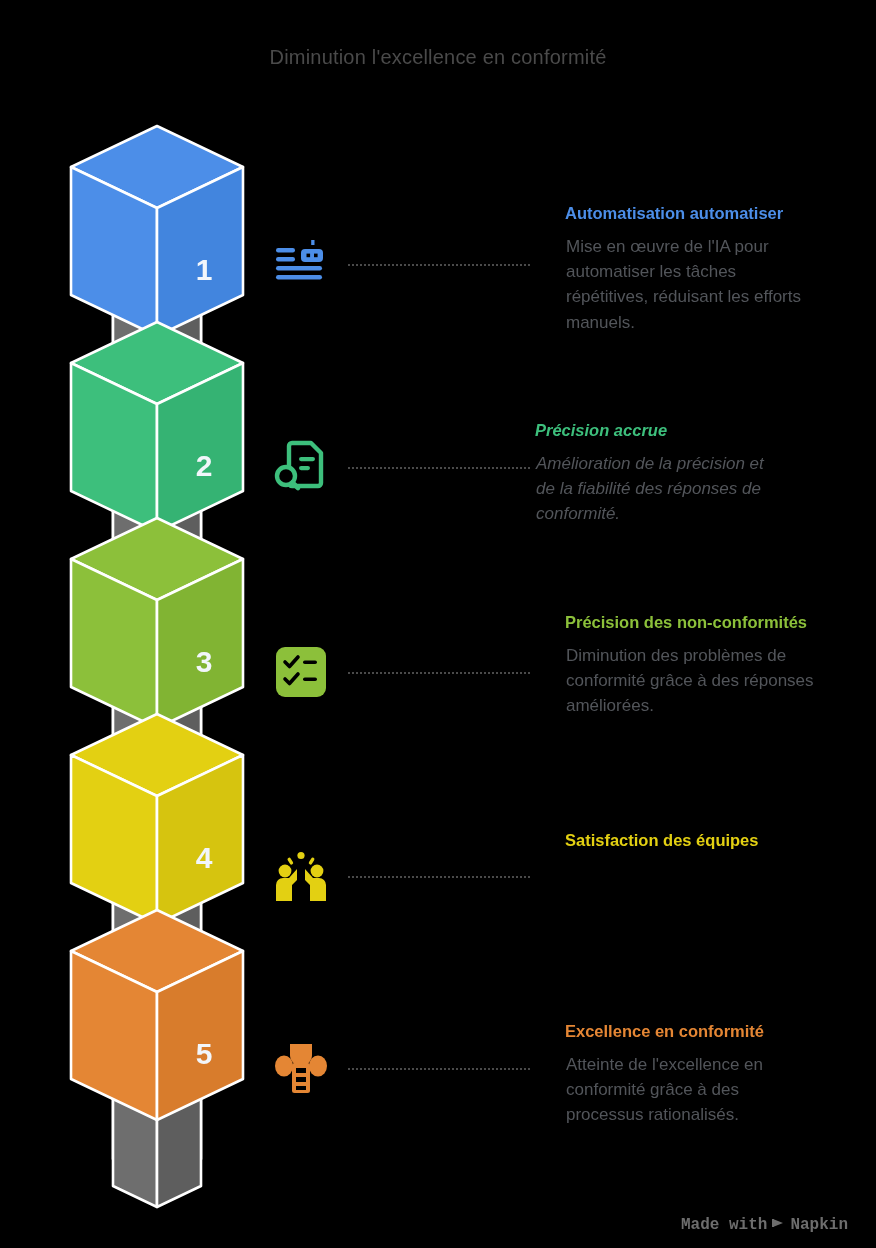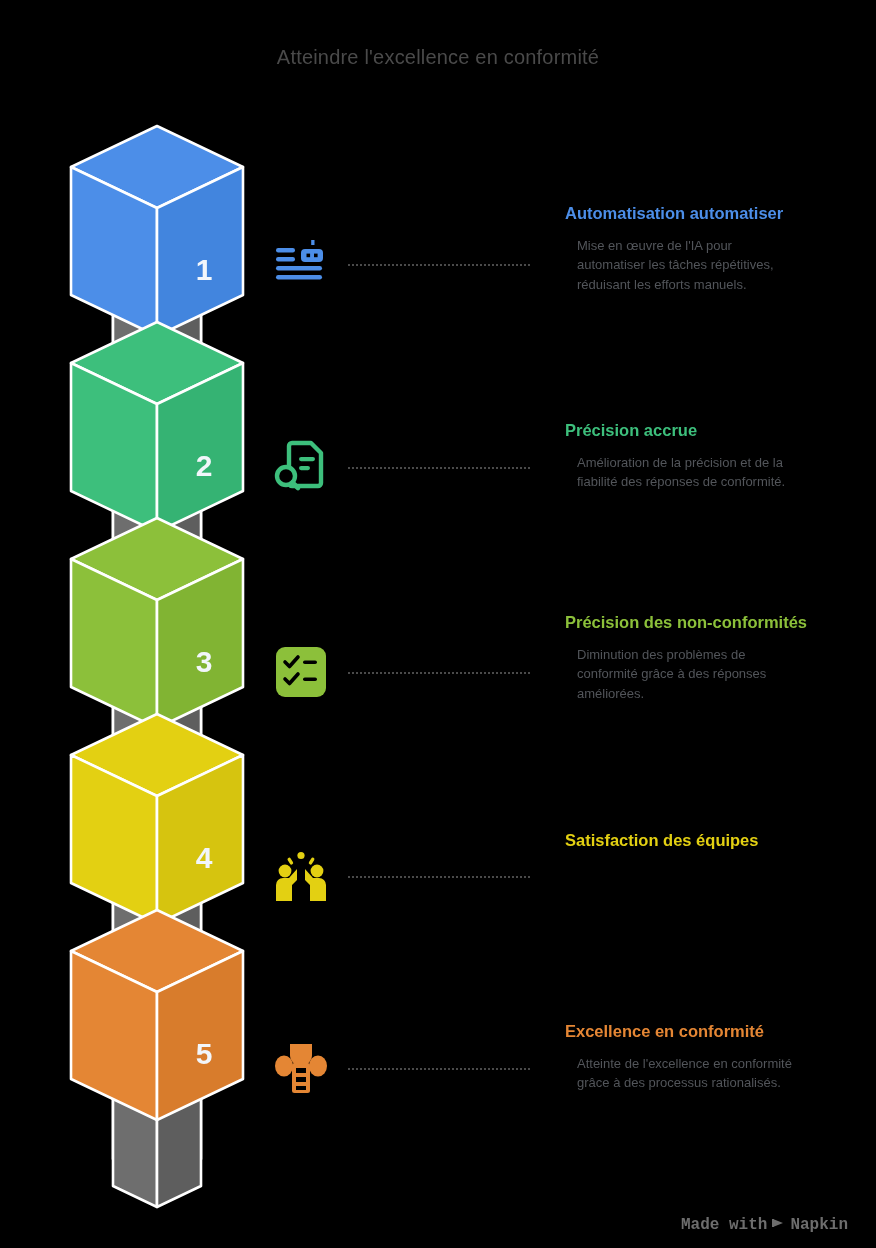--- a/index.html
+++ b/index.html
@@ -19,32 +19,32 @@
   }
   .icon-wrap{position:absolute; width:58px; height:58px;}
   .dots{
     position:absolute; height:0; border-top:2px dotted #4a4a4a;
   }
   .txt-block{position:absolute; width:250px;}
   .txt-title{
     font-size:16.5px; font-weight:700; line-height:1.28; margin:0 0 10px 0;
   }
   .txt-desc{
-    font-size:13px; line-height:1.48; color:#52555a; margin:12px; font-weight:400;
+    font-size:17px; line-height:1.48; color:#52555a; margin:1px; font-weight:400;
   }
   #watermark{
     position:absolute; right:28px; bottom:14px; display:flex; align-items:flex-end;
     gap:5px; color:#6d6d6d; font-size:16px; font-weight:700;font-family:Liberation Mono, monospace;
   }
   #watermark .wm-tri{ display:inline-block; }
 </style>
 </head>
 <body>
 
-<div id="page-title">Atteindre l'excellence en conformité</div>
+<div id="page-title">Diminution l'excellence en conformité</div>
 
 <svg id="stack-svg" viewBox="0 0 876 1248" xmlns="http://www.w3.org/2000/svg">
     <g>
       <g>
         <polygon points="157,187 201,166 157,145 113,166" fill="#7d7d7d" stroke="#ffffff" stroke-width="2.6" stroke-linejoin="round"></polygon>
         <polygon points="113,166 157,187 157,396 113,375" fill="#6e6e6e" stroke="#ffffff" stroke-width="2.6" stroke-linejoin="round"></polygon>
         <polygon points="201,166 157,187 157,396 201,375" fill="#5e5e5e" stroke="#ffffff" stroke-width="2.6" stroke-linejoin="round"></polygon>
       </g>
       <g>
         <polygon points="113,289 157,310 157,592 113,571" fill="#6e6e6e" stroke="#ffffff" stroke-width="2.6" stroke-linejoin="round"></polygon>
@@ -118,21 +118,21 @@
       <div class="txt-desc">Mise en œuvre de l'IA pour automatiser les tâches répétitives, réduisant les efforts manuels.</div>
     </div>
     <div class="icon-wrap" style="left: 272px; top: 438px;"><svg viewBox="0 0 58 58" width="58" height="58">
         <path d="M20 5 h19 l10 10 v30 a3 3 0 0 1 -3 3 H20 a3 3 0 0 1 -3 -3 V8 a3 3 0 0 1 3 -3 Z" fill="none" stroke="#3dbf7c" stroke-width="4.4" stroke-linejoin="round"></path>
         <rect x="27" y="19" width="16" height="4.2" rx="2.1" fill="#3dbf7c"></rect>
         <rect x="27" y="28" width="11" height="4.2" rx="2.1" fill="#3dbf7c"></rect>
         <circle cx="14" cy="38" r="9" fill="#000" stroke="#3dbf7c" stroke-width="4.4"></circle>
         <line x1="20.5" y1="44.5" x2="26" y2="50" stroke="#3dbf7c" stroke-width="4.6" stroke-linecap="round"></line>
       </svg></div>
     <div class="dots" style="left: 348px; top: 467px; width: 182px;"></div>
-    <div class="txt-block" style="left: 565px; top: 420px;">
+    <div class="txt-block" style="left: 535px; top: 420px; font-style: italic;">
       <div class="txt-title" style="color: rgb(61, 191, 124);">Précision accrue</div>
       <div class="txt-desc">Amélioration de la précision et de la fiabilité des réponses de conformité.</div>
     </div>
     <div class="icon-wrap" style="left: 272px; top: 643px;"><svg viewBox="0 0 58 58" width="58" height="58">
         <rect x="4" y="4" width="50" height="50" rx="9" fill="#8cc03a"></rect>
         <path d="M13 19 l4.5 4.5 L26 14" fill="none" stroke="#000" stroke-width="3.6" stroke-linecap="round" stroke-linejoin="round"></path>
         <rect x="31" y="17.5" width="14" height="3.6" rx="1.8" fill="#000"></rect>
         <path d="M13 36 l4.5 4.5 L26 31" fill="none" stroke="#000" stroke-width="3.6" stroke-linecap="round" stroke-linejoin="round"></path>
         <rect x="31" y="34.5" width="14" height="3.6" rx="1.8" fill="#000"></rect>
       </svg></div>

